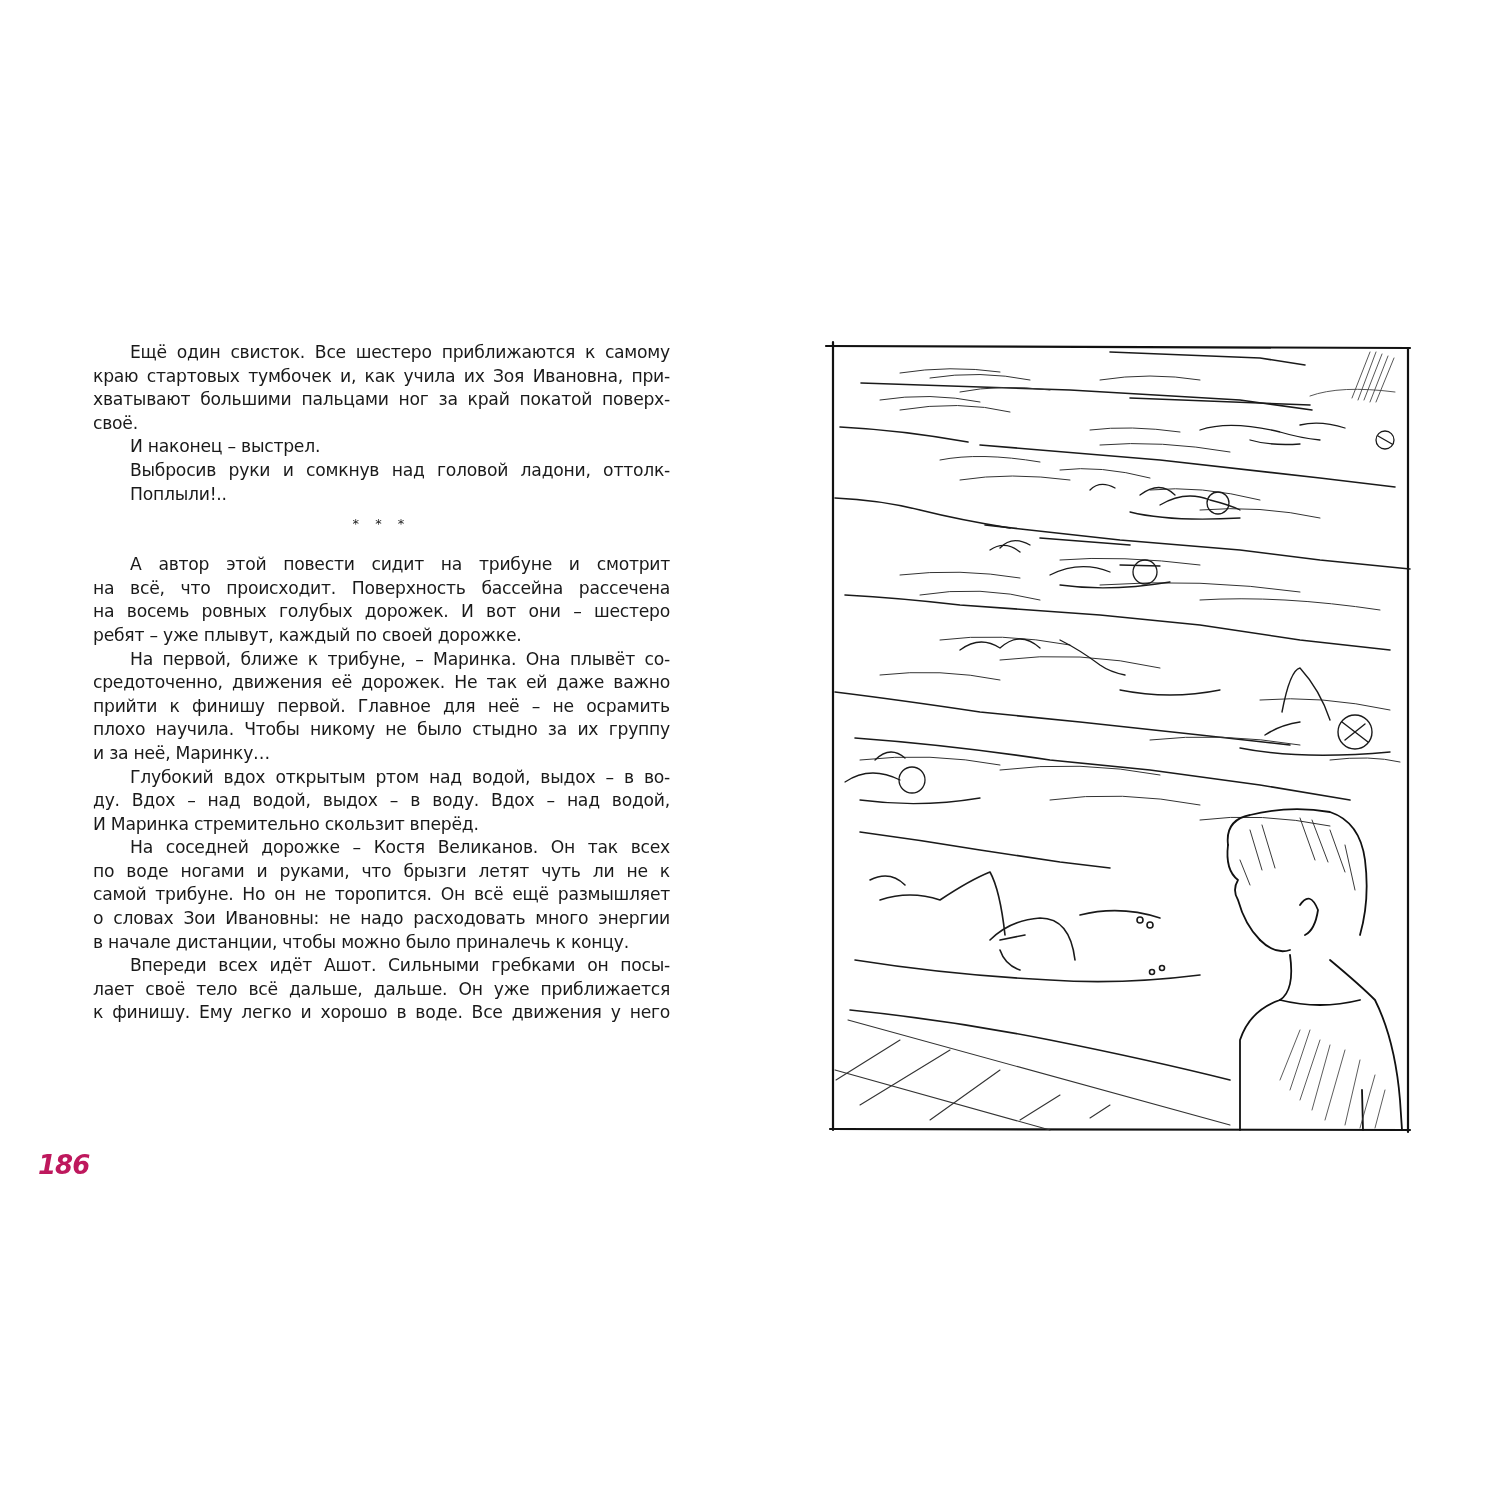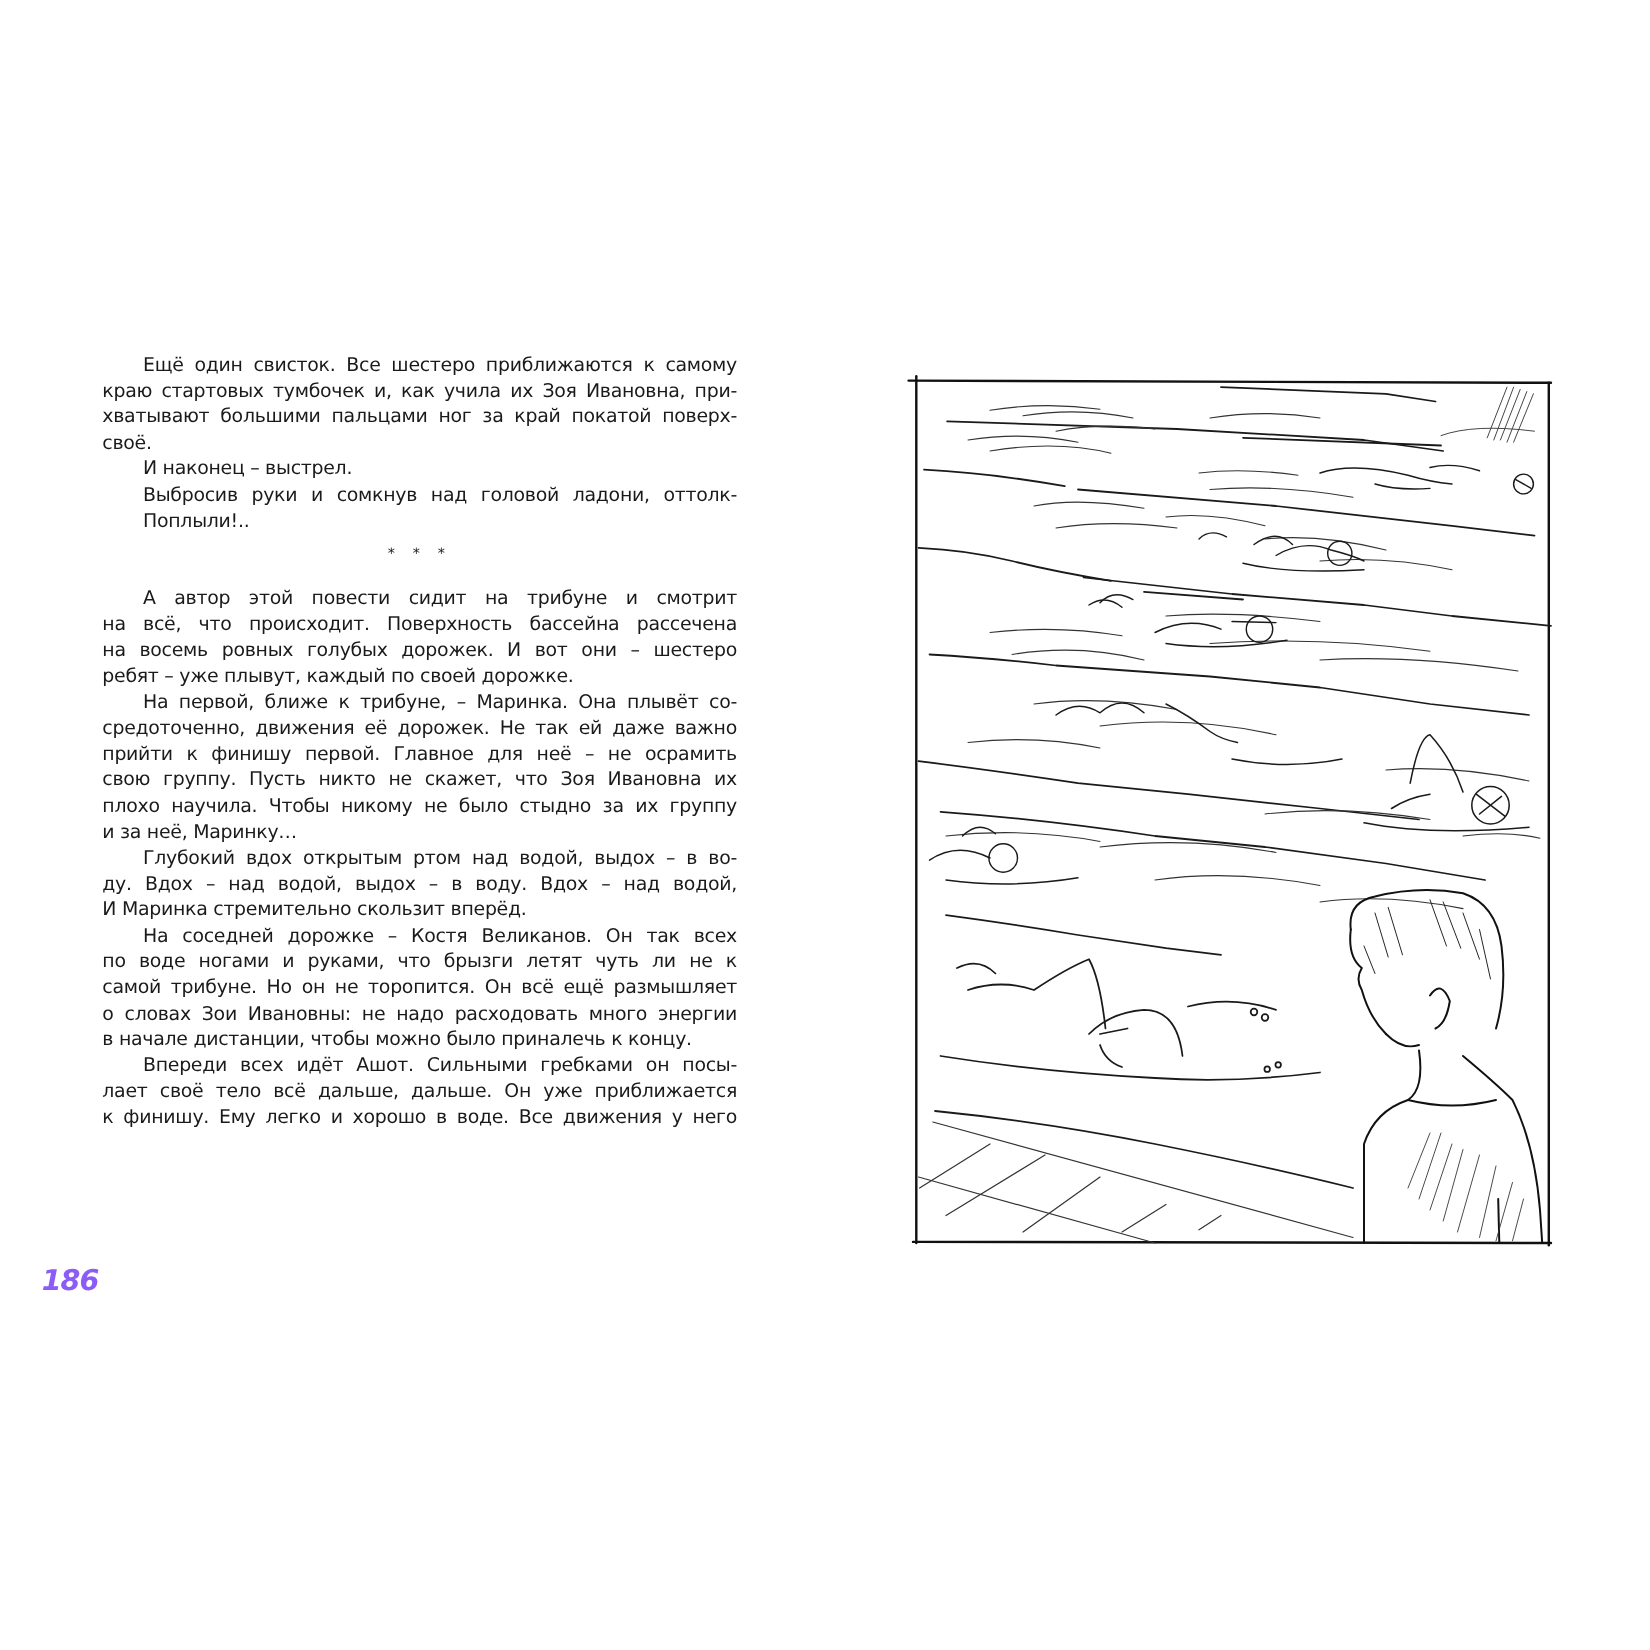--- a/index.html
+++ b/index.html
@@ -11,21 +11,21 @@
       width: 1500px;
       height: 1500px;
       position: relative;
       overflow: hidden;
       font-family: "DejaVu Sans", "Liberation Sans", sans-serif;
       color: #1a1a1a;
     }
     .page-left {
       position: absolute;
       left: 93px;
-      top: 321px;
+      top: 341px;
       width: 577px;
     }
     .text-line {
       font-size: 17.2px;
       line-height: 23.6px;
       height: 23.6px;
       white-space: nowrap;
       text-align: justify;
       text-align-last: justify;
       letter-spacing: -0.25px;
@@ -49,21 +49,21 @@
     }
     .page-number {
       position: absolute;
       left: 38px;
       top: 1150px;
       font-family: "DejaVu Sans", sans-serif;
       font-style: italic;
       font-weight: bold;
       font-size: 26px;
       letter-spacing: -1px;
-      color: #8b5cf6;
+      color: #be185d;
     }
     .illustration {
       position: absolute;
       left: 820px;
       top: 330px;
       width: 640px;
       height: 820px;
     }
     .illustration svg {
       width: 640px;
@@ -88,21 +88,20 @@
   <div class="separator">* * *</div>
 
   <div>
     <div class="text-line indent">А автор этой повести сидит на трибуне и смотрит</div>
     <div class="text-line">на всё, что происходит. Поверхность бассейна рассечена</div>
     <div class="text-line">на восемь ровных голубых дорожек. И вот они – шестеро</div>
     <div class="text-line last">ребят – уже плывут, каждый по своей дорожке.</div>
     <div class="text-line indent">На первой, ближе к трибуне, – Маринка. Она плывёт со-</div>
     <div class="text-line">средоточенно, движения её дорожек. Не так ей даже важно</div>
     <div class="text-line">прийти к финишу первой. Главное для неё – не осрамить</div>
-    <div class="text-line">свою группу. Пусть никто не скажет, что Зоя Ивановна их</div>
     <div class="text-line">плохо научила. Чтобы никому не было стыдно за их группу</div>
     <div class="text-line last">и за неё, Маринку…</div>
     <div class="text-line indent">Глубокий вдох открытым ртом над водой, выдох – в во-</div>
     <div class="text-line">ду. Вдох – над водой, выдох – в воду. Вдох – над водой,</div>
     <div class="text-line last">И Маринка стремительно скользит вперёд.</div>
     <div class="text-line indent">На соседней дорожке – Костя Великанов. Он так всех</div>
     <div class="text-line">по воде ногами и руками, что брызги летят чуть ли не к</div>
     <div class="text-line">самой трибуне. Но он не торопится. Он всё ещё размышляет</div>
     <div class="text-line">о словах Зои Ивановны: не надо расходовать много энергии</div>
     <div class="text-line last">в начале дистанции, чтобы можно было приналечь к концу.</div>

